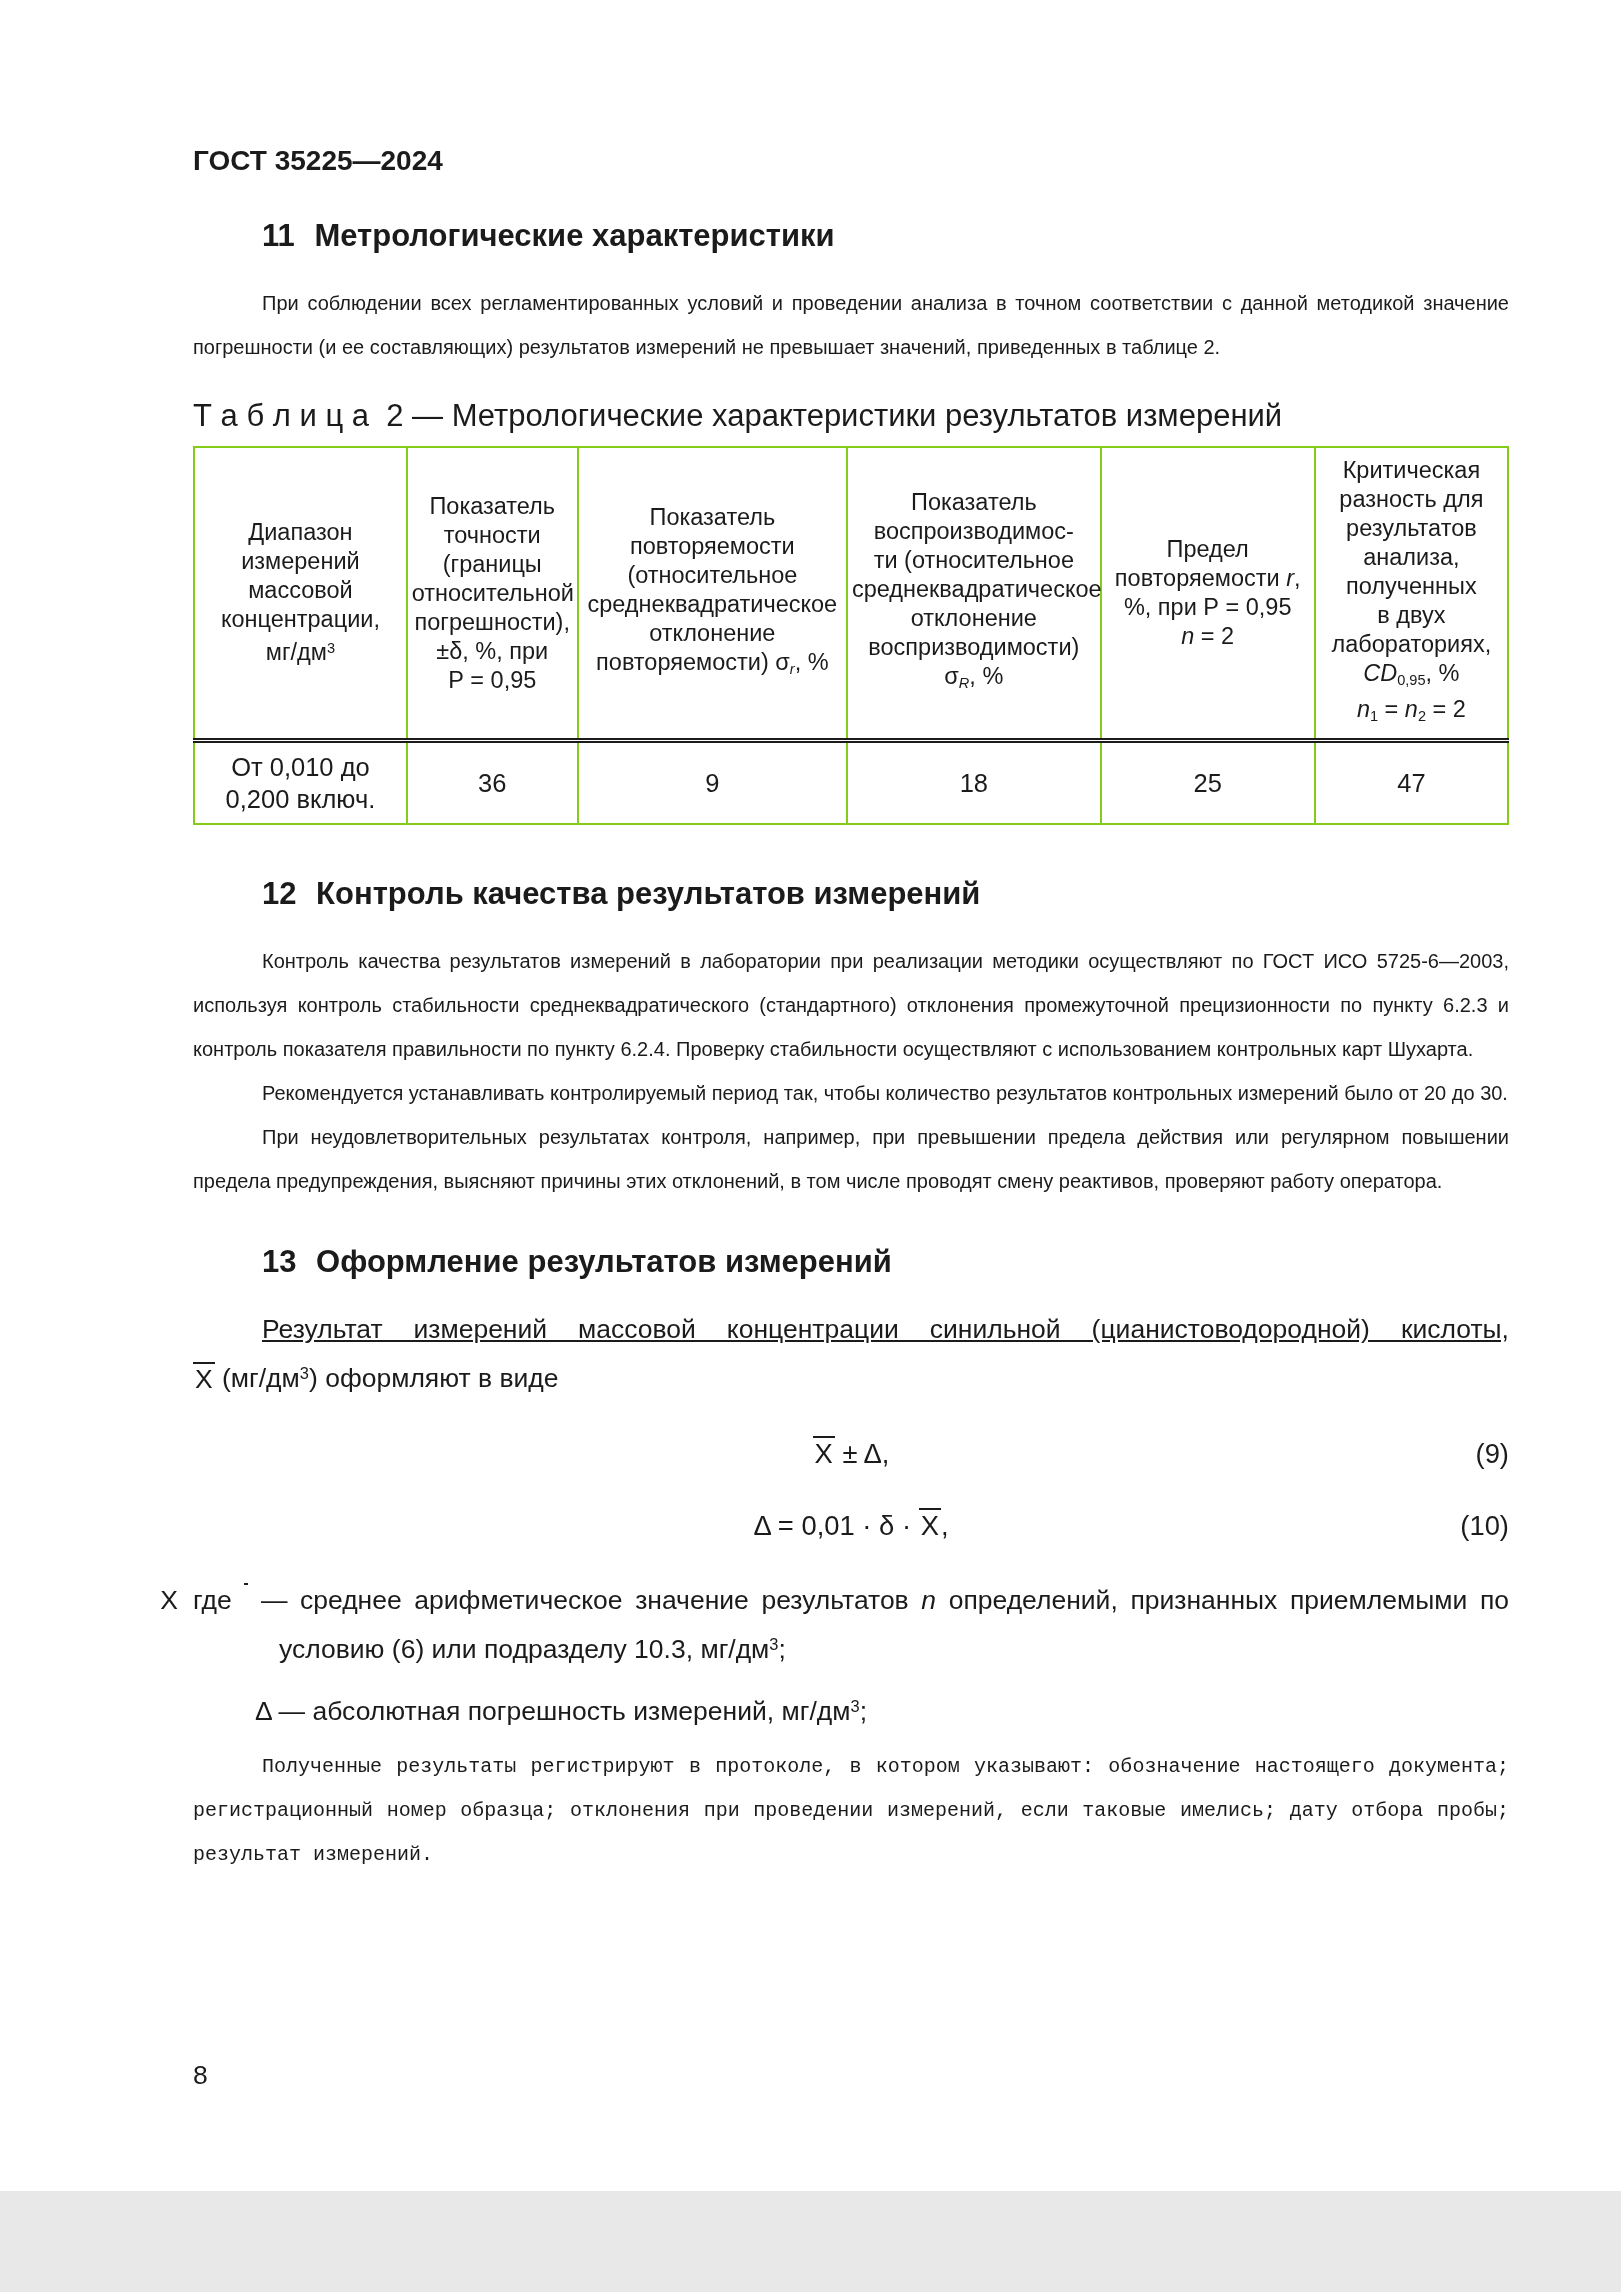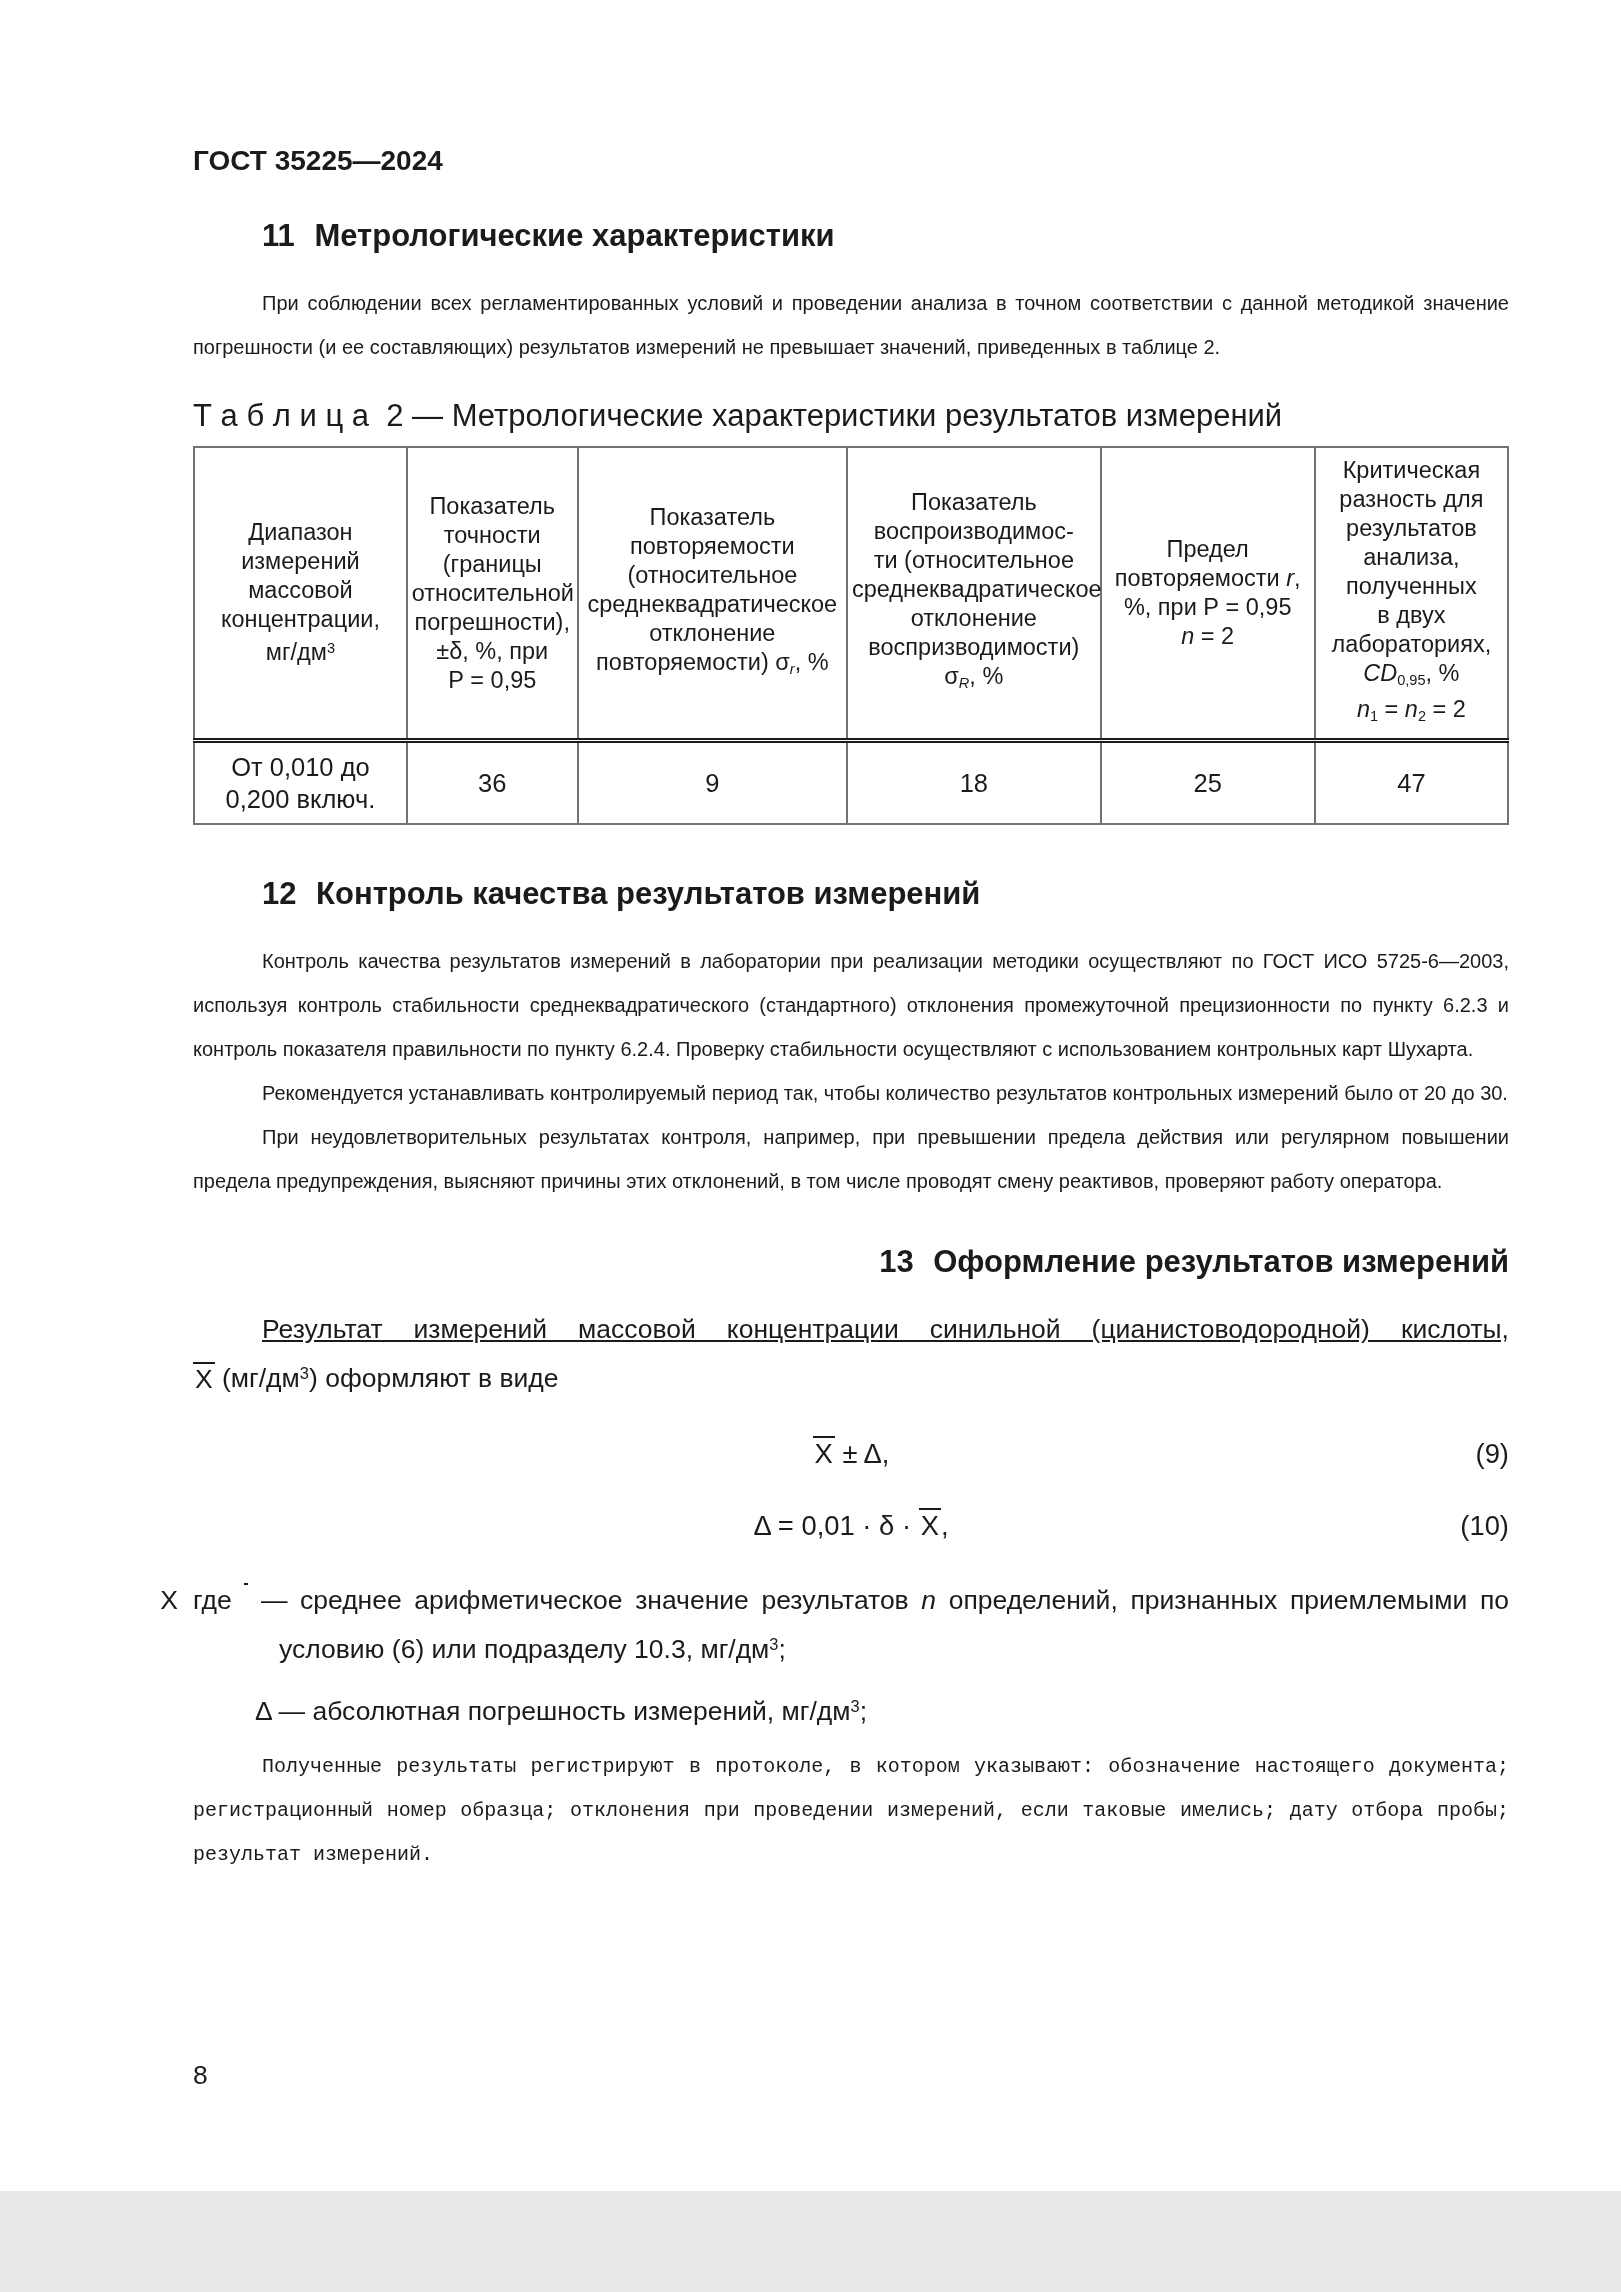--- a/index.html
+++ b/index.html
@@ -9,30 +9,30 @@
     background:#ffffff;
     color:#1b1b1b;
     font-family:"Liberation Sans","DejaVu Sans",sans-serif;
     overflow:hidden;
   }
   .content{padding:145px 112px 0 193px;}
   .running-header{font-size:28px;font-weight:bold;margin-bottom:41px;}
   .heading{font-size:31px;font-weight:bold;margin:0 0 27.4px 69px;}
   .heading .h-num{margin-right:19.6px;}
   .h12{margin-top:51px;}
-  .h13{margin-top:41px;text-align:right;}
+  .h13{margin-top:41px;}
   p.body{font-size:20px;line-height:44px;text-align:justify;text-indent:69px;margin:0;}
   .table-label{font-size:31px;margin:29px 0 11.8px 0;white-space:pre-wrap;}
   table.t2{
     width:100%;
     border-collapse:collapse;
     table-layout:fixed;
   }
   table.t2 th, table.t2 td{
-    border:2px solid #737373;
+    border:2px solid #84cc16;
     text-align:center;
     vertical-align:middle;
     font-weight:normal;
     padding:7.8px 3.9px;
   }
   table.t2 thead th{
     font-size:23.5px;line-height:29px;
     white-space:pre-line;
     border-bottom:5.9px double #1b1b1b;
   }

